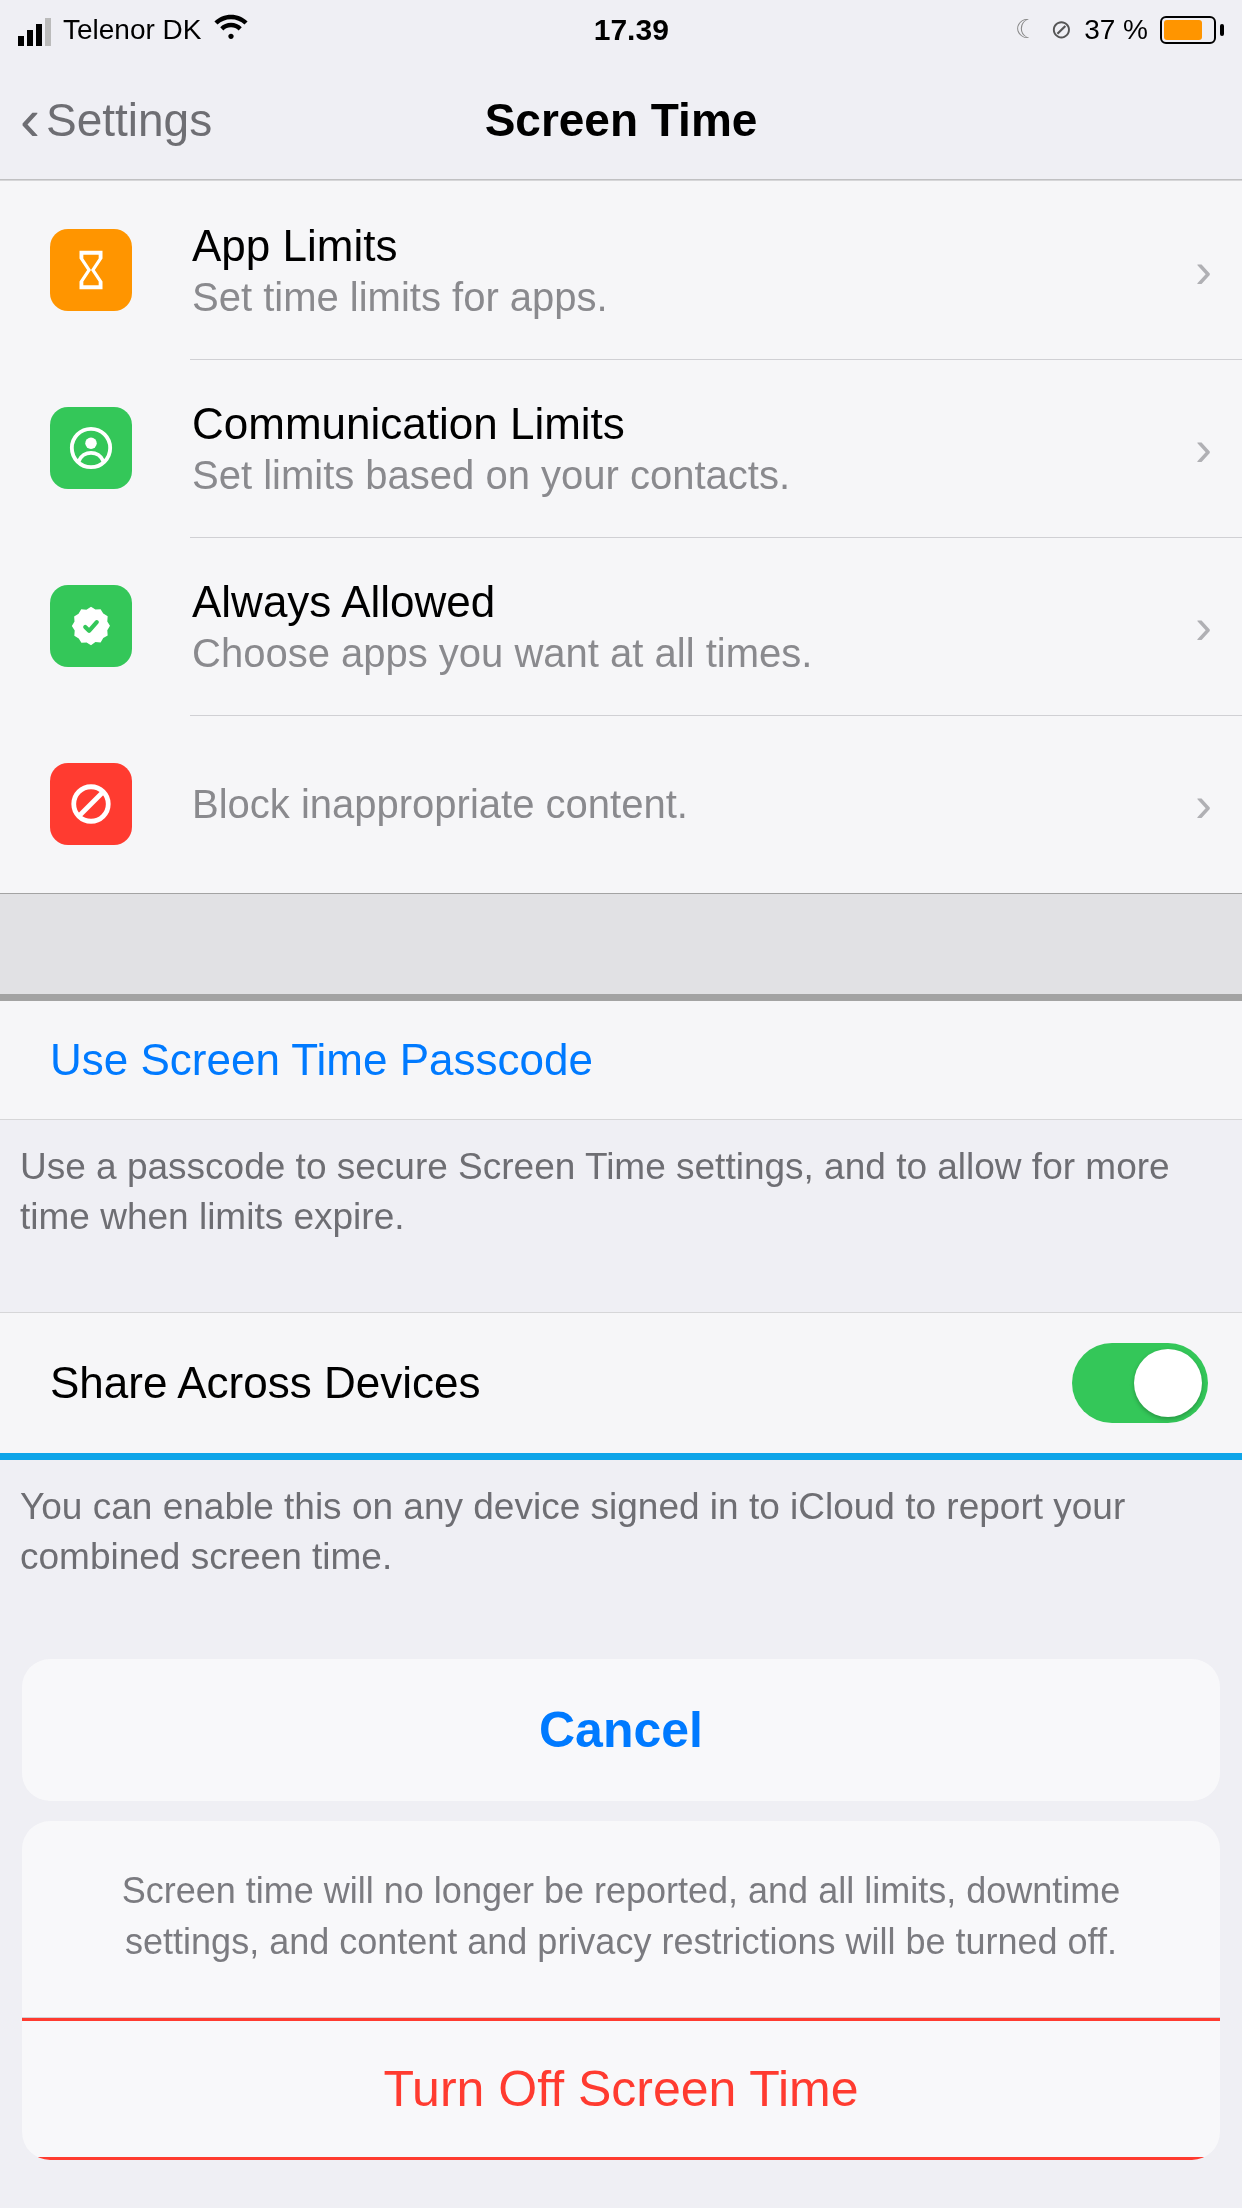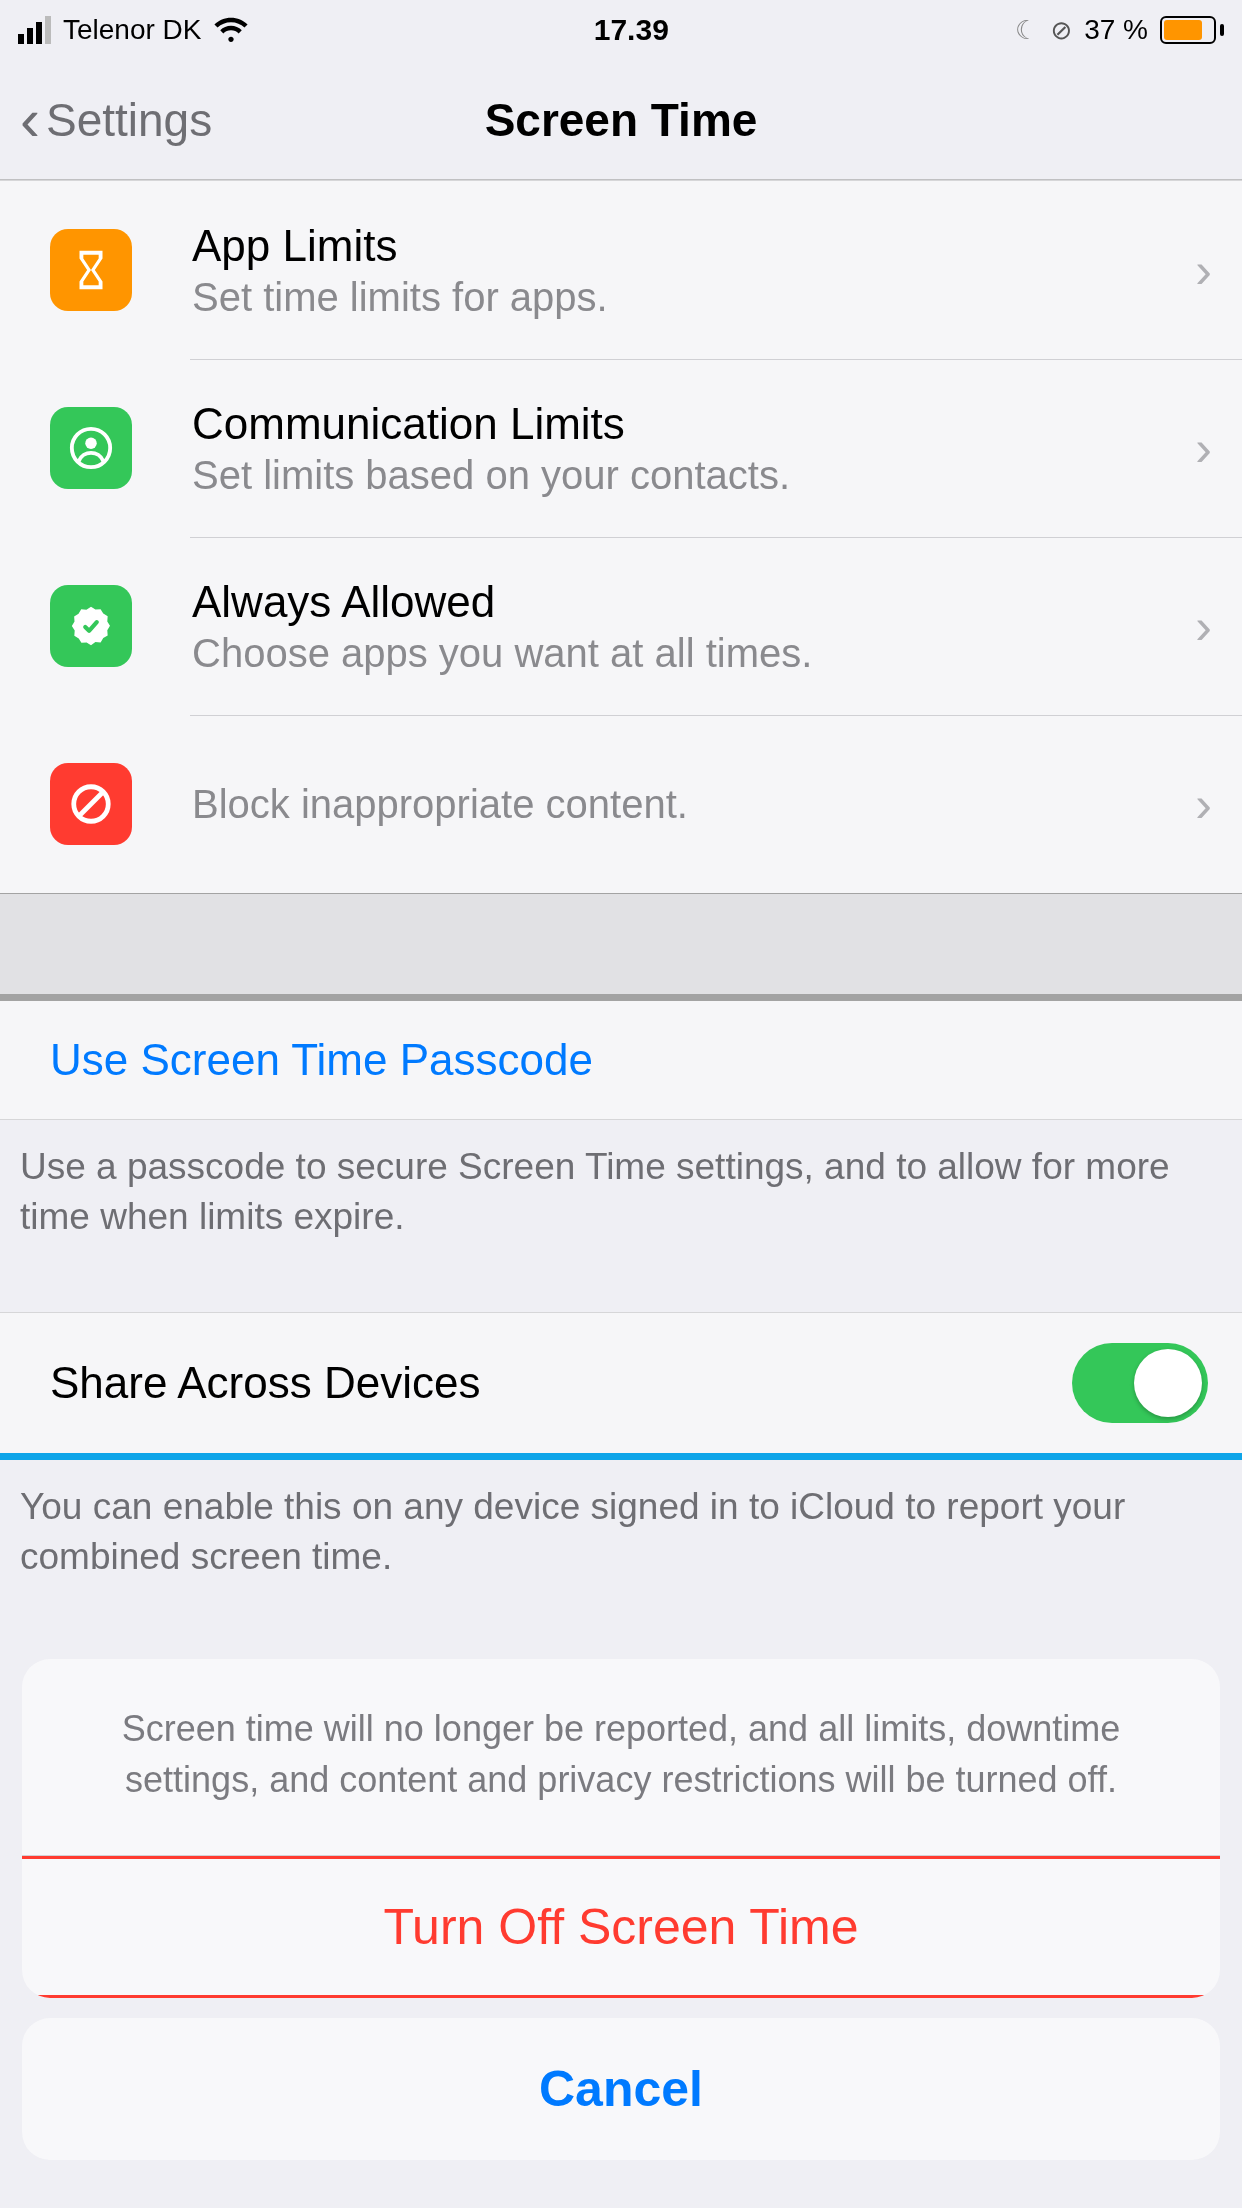--- a/index.html
+++ b/index.html
@@ -1,21 +1,21 @@
 <!DOCTYPE html>
 <html><head>
 <meta charset="utf-8">
 <style>
   * { box-sizing: border-box; margin: 0; padding: 0; }
   html, body { width: 1242px; height: 2208px; font-family: -apple-system, "Helvetica Neue", Arial, sans-serif; background:#d6d6d8; overflow:hidden; }
   .screen { position:relative; width:1242px; height:2208px; background:#efeff4; }
 
   
   .status-bar { height:60px; display:flex; align-items:center; justify-content:space-between; padding:0 18px; font-size:28px; color:#000; font-weight:500; }
-  .status-left, .status-right { display:flex; align-items:center; gap:12px; }
+  .status-left, .status-right { display:flex; gap:12px; }
   .signal-bars { display:flex; align-items:flex-end; gap:3px; }
   .signal-bars span { width:6px; background:#000; display:block; }
   .signal-bars span:nth-child(1){height:10px;}
   .signal-bars span:nth-child(2){height:16px;}
   .signal-bars span:nth-child(3){height:22px;}
   .signal-bars span:nth-child(4){height:28px;background:#bbb;}
   .wifi-icon svg { width:34px; height:26px; display:block; }
   .status-center { font-weight:600; font-size:30px; }
   .moon-icon { color:#888; font-size:26px;}
   .lock-rotate { font-size:26px; color:#555;}
@@ -175,25 +175,25 @@
   <div class="footer-text">Use a passcode to secure Screen Time settings, and to allow for more time when limits expire.</div>
 
   <div class="switch-row">
     <span class="sw-title">Share Across Devices</span>
     <div class="toggle"></div>
   </div>
   <div class="footer-text">You can enable this on any device signed in to iCloud to report your combined screen time.</div>
 
   <div class="action-sheet">
     <div class="sheet-group">
+      <div class="sheet-btn sheet-cancel">Cancel</div>
+    </div>
+    <div class="sheet-group">
       <div class="sheet-msg">Screen time will no longer be reported, and all limits, downtime settings, and content and privacy restrictions will be turned off.</div>
       <div class="sheet-sep"></div>
       <div class="sheet-border-wrap">
         <div class="sheet-btn sheet-destructive">Turn Off Screen Time</div>
         <div class="highlight-box"></div>
       </div>
     </div>
-    <div class="sheet-group">
-      <div class="sheet-btn sheet-cancel">Cancel</div>
-    </div>
   </div>
 
 </div>
 
 </body></html>

